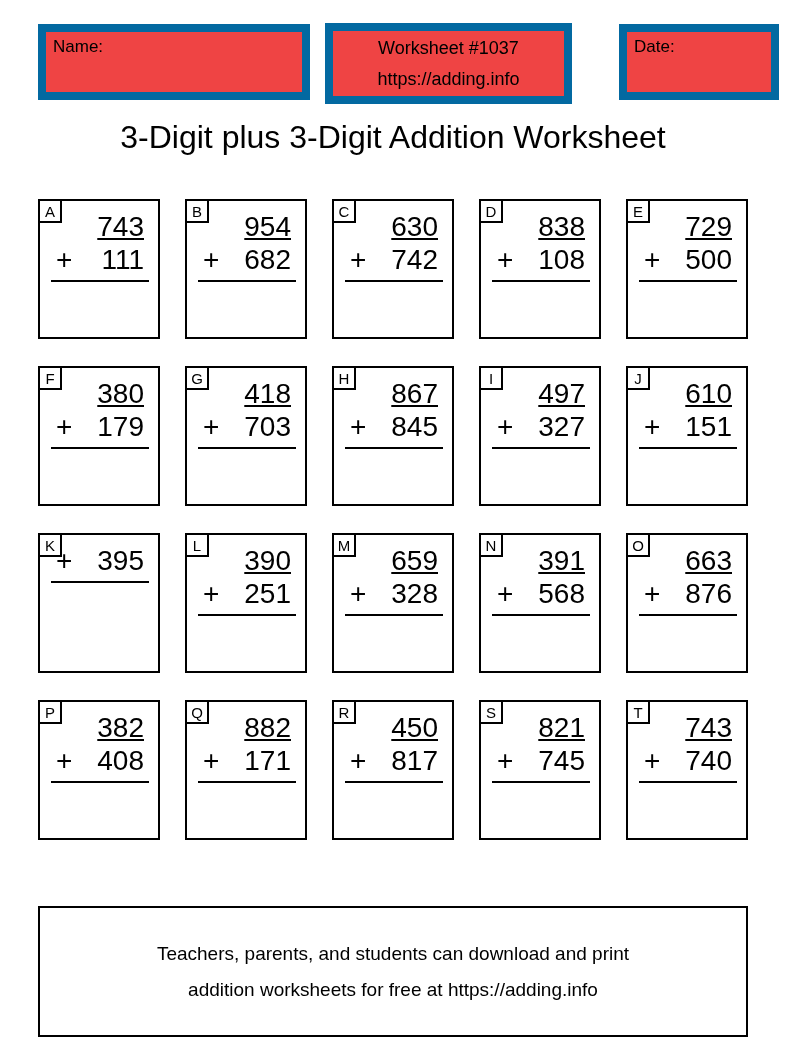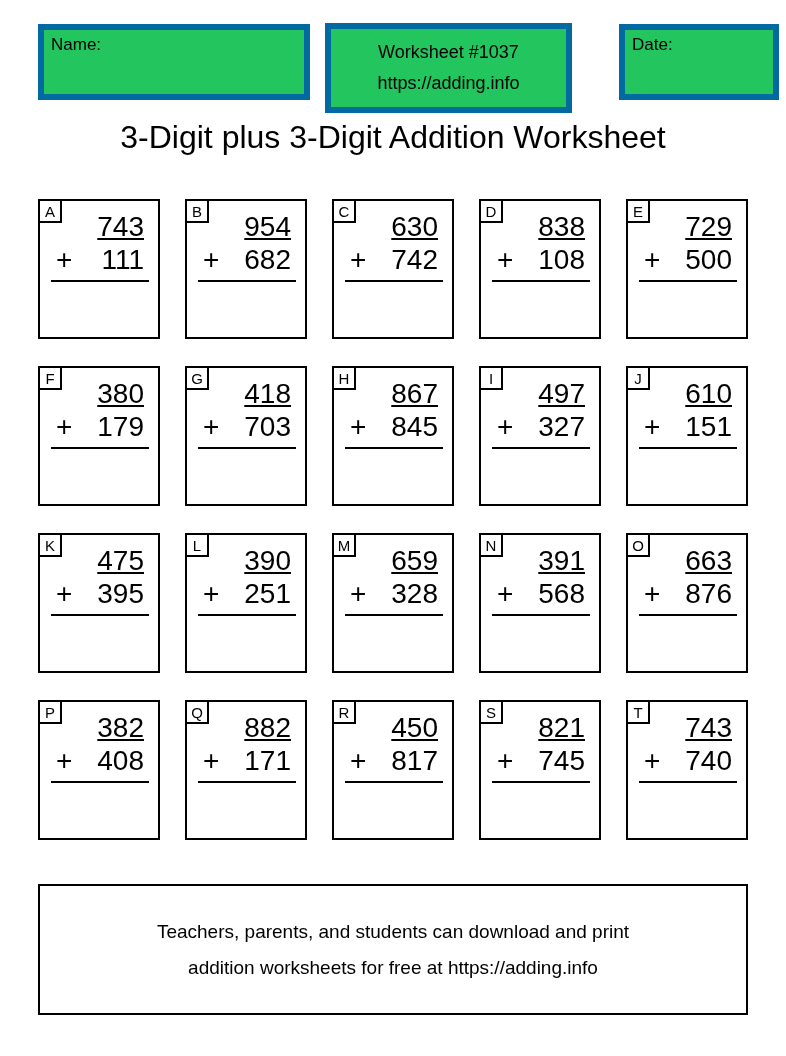--- a/index.html
+++ b/index.html
@@ -13,32 +13,32 @@
     height: 1056px;
     background: #ffffff;
     font-family: "Liberation Sans", sans-serif;
     color: #000000;
     overflow: hidden;
   }
 
   
   .hdr-box {
     position: absolute;
-    border: 6px solid #0369a1;
+    border: 8px solid #0369a1;
     box-sizing: border-box;
-    background: #22c55e;
+    background: #ef4444;
   }
   .name-box  { left: 38px;  top: 24px; width: 272px; height: 76px; }
   .date-box  { left: 619px; top: 24px; width: 160px; height: 76px; }
   .hdr-label {
     font-size: 17px;
     padding: 5px 0 0 7px;
   }
   .info-box {
-    left: 325px; top: 23px; width: 247px; height: 90px;
+    left: 325px; top: 23px; width: 247px; height: 81px;
     display: flex;
     flex-direction: column;
     align-items: center;
     justify-content: center;
     text-align: center;
     font-size: 18px;
     line-height: 31px;
   }
 
   
@@ -108,21 +108,21 @@
     height: 0;
   }
   .answer-space {
     height: 48px;
   }
 
   
   .footer-box {
     position: absolute;
     left: 38px;
-    top: 884px;
+    top: 906px;
     width: 710px;
     height: 131px;
     border: 2px solid #000;
     box-sizing: border-box;
     background: #fff;
     display: flex;
     flex-direction: column;
     align-items: center;
     justify-content: center;
     text-align: center;
@@ -299,21 +299,20 @@
     </div>
     <div class="sum-line"></div>
     <div class="answer-space"></div>
   </div>
 
   <div class="cell">
     <div class="letter-box">
       <span>K</span>
     </div>
     <div class="addends">
-      <div class="addend-top">475</div>
       <div class="addend-bottom">
         <span>+</span>
         <span>395</span>
       </div>
     </div>
     <div class="sum-line"></div>
     <div class="answer-space"></div>
   </div>
 
   <div class="cell">

